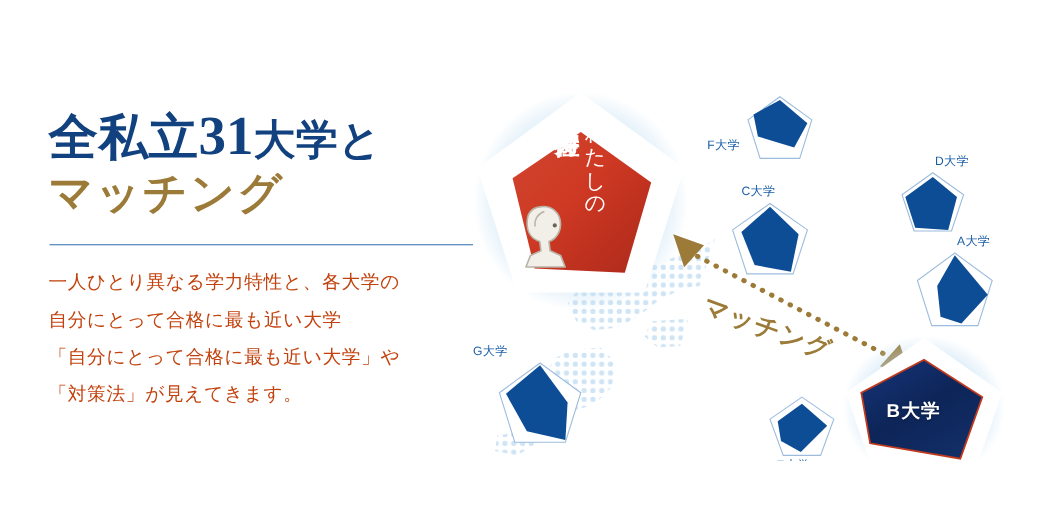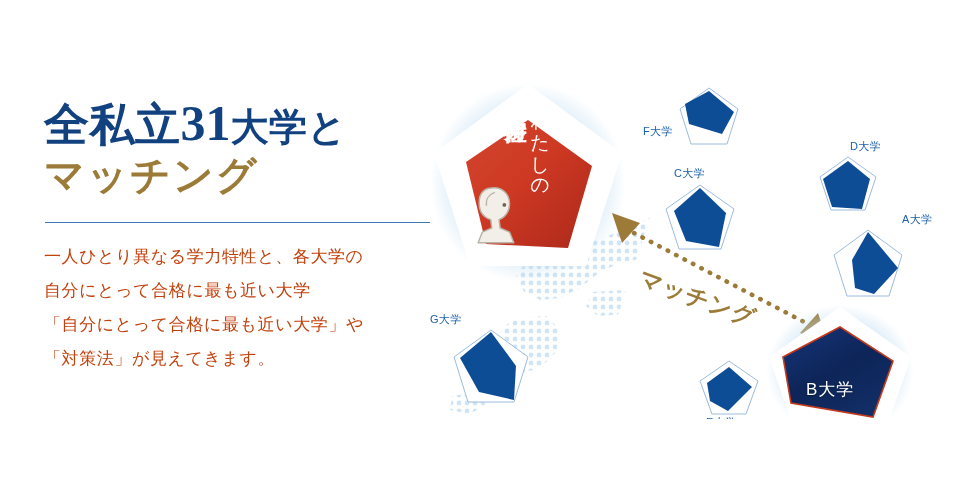--- a/index.html
+++ b/index.html
@@ -125,24 +125,24 @@
     font-family:"Liberation Serif", serif;
     line-height:1.12;
   }
   .vcol.thin { font-size:19px; font-weight:normal; letter-spacing:1px; }
   .vcol.bold { font-size:23px; font-weight:bold; letter-spacing:1px; }
 
   
   .bhighlight { position:absolute; left:765px; top:303px; width:150px; height:135px; }
   .blabel {
     position:absolute;
-    left:806px; top:378px;
+    left:806px; top:362px;
     font-family:"Liberation Sans", sans-serif;
     font-size:17px;
-    font-weight:normal;
+    font-weight:bold;
     color:#ffffff;
     letter-spacing:1px;
     text-shadow:0 1px 2px rgba(0,0,0,.35);
     z-index:8;
     white-space:nowrap;
   }
 
   
   .matching-arrow { position:absolute; left:600px; top:205px; width:240px; height:145px; }
   .matching-text {
@@ -289,21 +289,21 @@
       <polygon points="30,6 52,24 44,54 14,52 5,24" fill="#0d4d96"></polygon>
     </svg>
     <span class="lbl" style="left:32px; top:-16px;">D大学</span>
   </div>
 
   <div class="uni" style="left:832px; top:228px; width:72px; height:72px;">
     <svg viewBox="0 0 72 72" width="72" height="72">
       <polygon points="36,2 70,27 57,68 15,68 2,27" fill="#ffffff" stroke="#9dbcdd" stroke-width="1"></polygon>
       <polygon points="36,4 66,40 42,66 23,60 20,32" fill="#0d4d96"></polygon>
     </svg>
-    <span class="lbl" style="left:38px; top:-16px;margin-left:32px;">A大学</span>
+    <span class="lbl" style="left:38px; top:-16px;">A大学</span>
   </div>
 
   <div class="uni" style="left:452px; top:328px; width:78px; height:78px;">
     <svg viewBox="0 0 78 78" width="78" height="78">
       <polygon points="39,2 76,29 62,74 16,74 2,29" fill="#ffffff" stroke="#9dbcdd" stroke-width="1"></polygon>
       <polygon points="39,4 64,38 62,72 27,64 8,30" fill="#0d4d96"></polygon>
     </svg>
     <span class="lbl" style="left:-22px; top:-16px;">G大学</span>
   </div>
 

